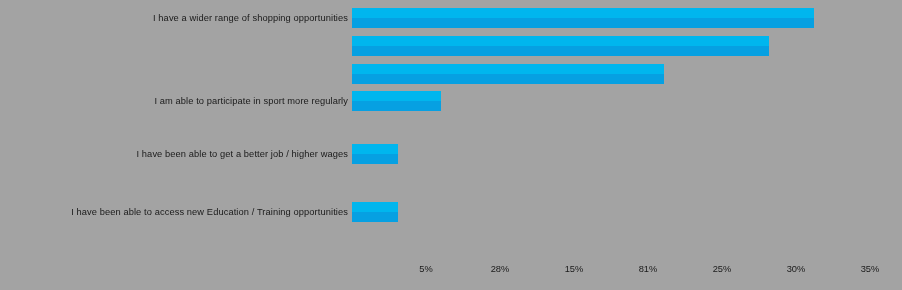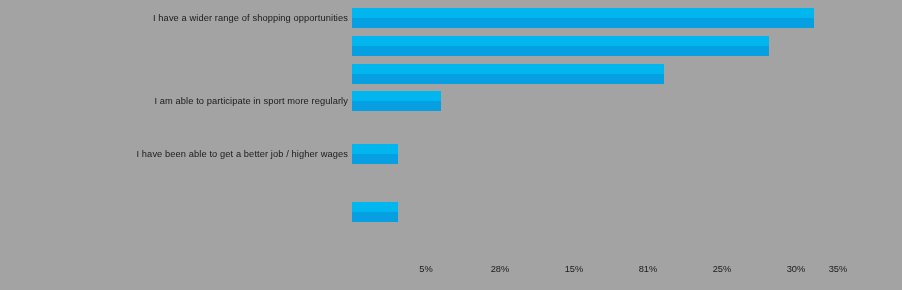--- a/index.html
+++ b/index.html
@@ -123,31 +123,32 @@
 
     <div class="bar-row" style="top: 144px; height: 20px;">
       <div class="bar-label">I have been able to get a better job / higher wages</div>
       <div class="bar-track" style="left: 352px; width: 45.88px; height: 20px;">
         <div class="bar-fill"></div>
       </div>
     </div>
 
 
     <div class="bar-row" style="top: 202.25px; height: 20px;">
+      <div class="bar-label">I have been able to access new Education / Training opportunities</div>
       <div class="bar-track" style="left: 352px; width: 45.88px; height: 20px;">
         <div class="bar-fill"></div>
       </div>
     </div>
 
 
   </div>
 
   <div class="x-axis">
     <div class="x-tick-label" style="left: 426px;">5%</div>
     <div class="x-tick-label" style="left: 500px;">28%</div>
     <div class="x-tick-label" style="left: 574px;">15%</div>
     <div class="x-tick-label" style="left: 648px;">81%</div>
     <div class="x-tick-label" style="left: 722px;">25%</div>
     <div class="x-tick-label" style="left: 796px;">30%</div>
-    <div class="x-tick-label" style="left: 838px;">35%</div>
+    <div class="x-tick-label" style="left: 870px;">35%</div>
   </div>
 
 </div>
 
 </body></html>

